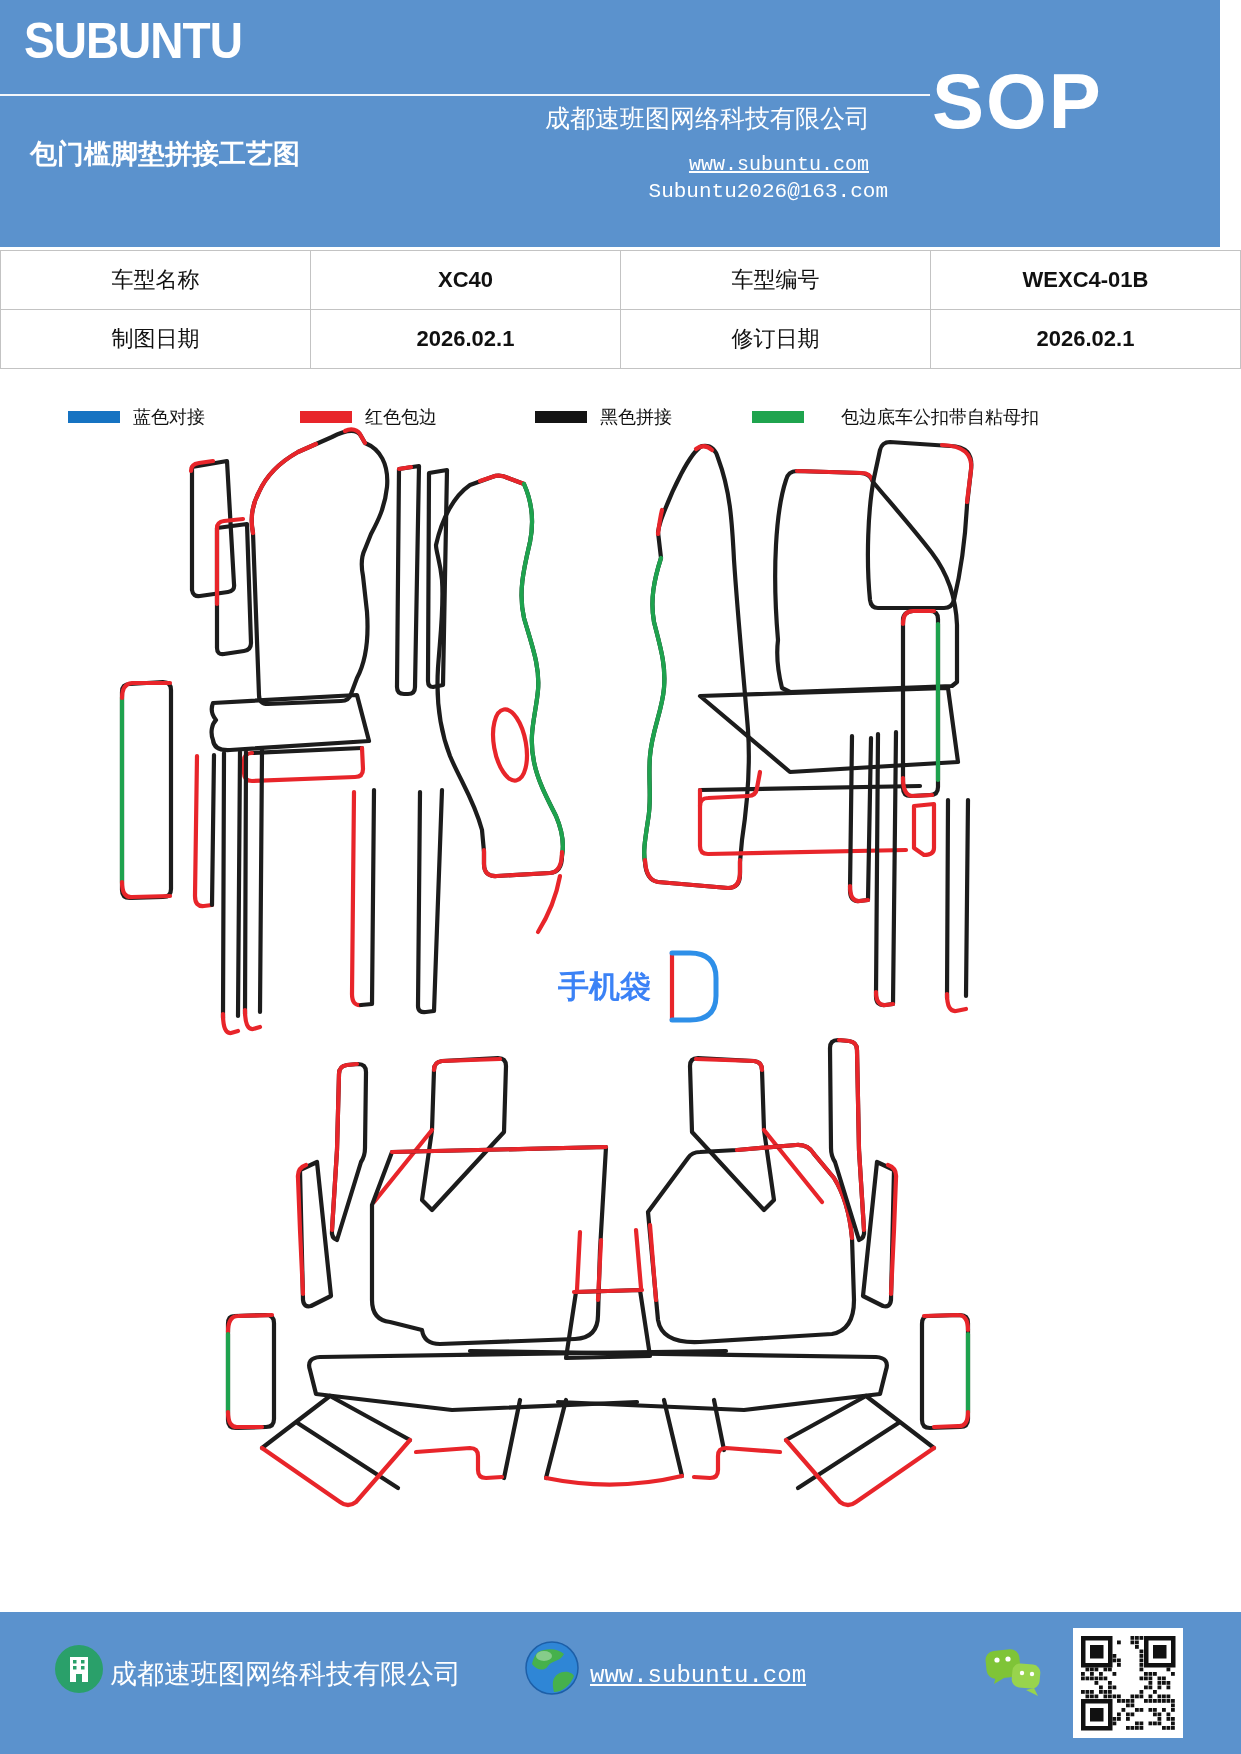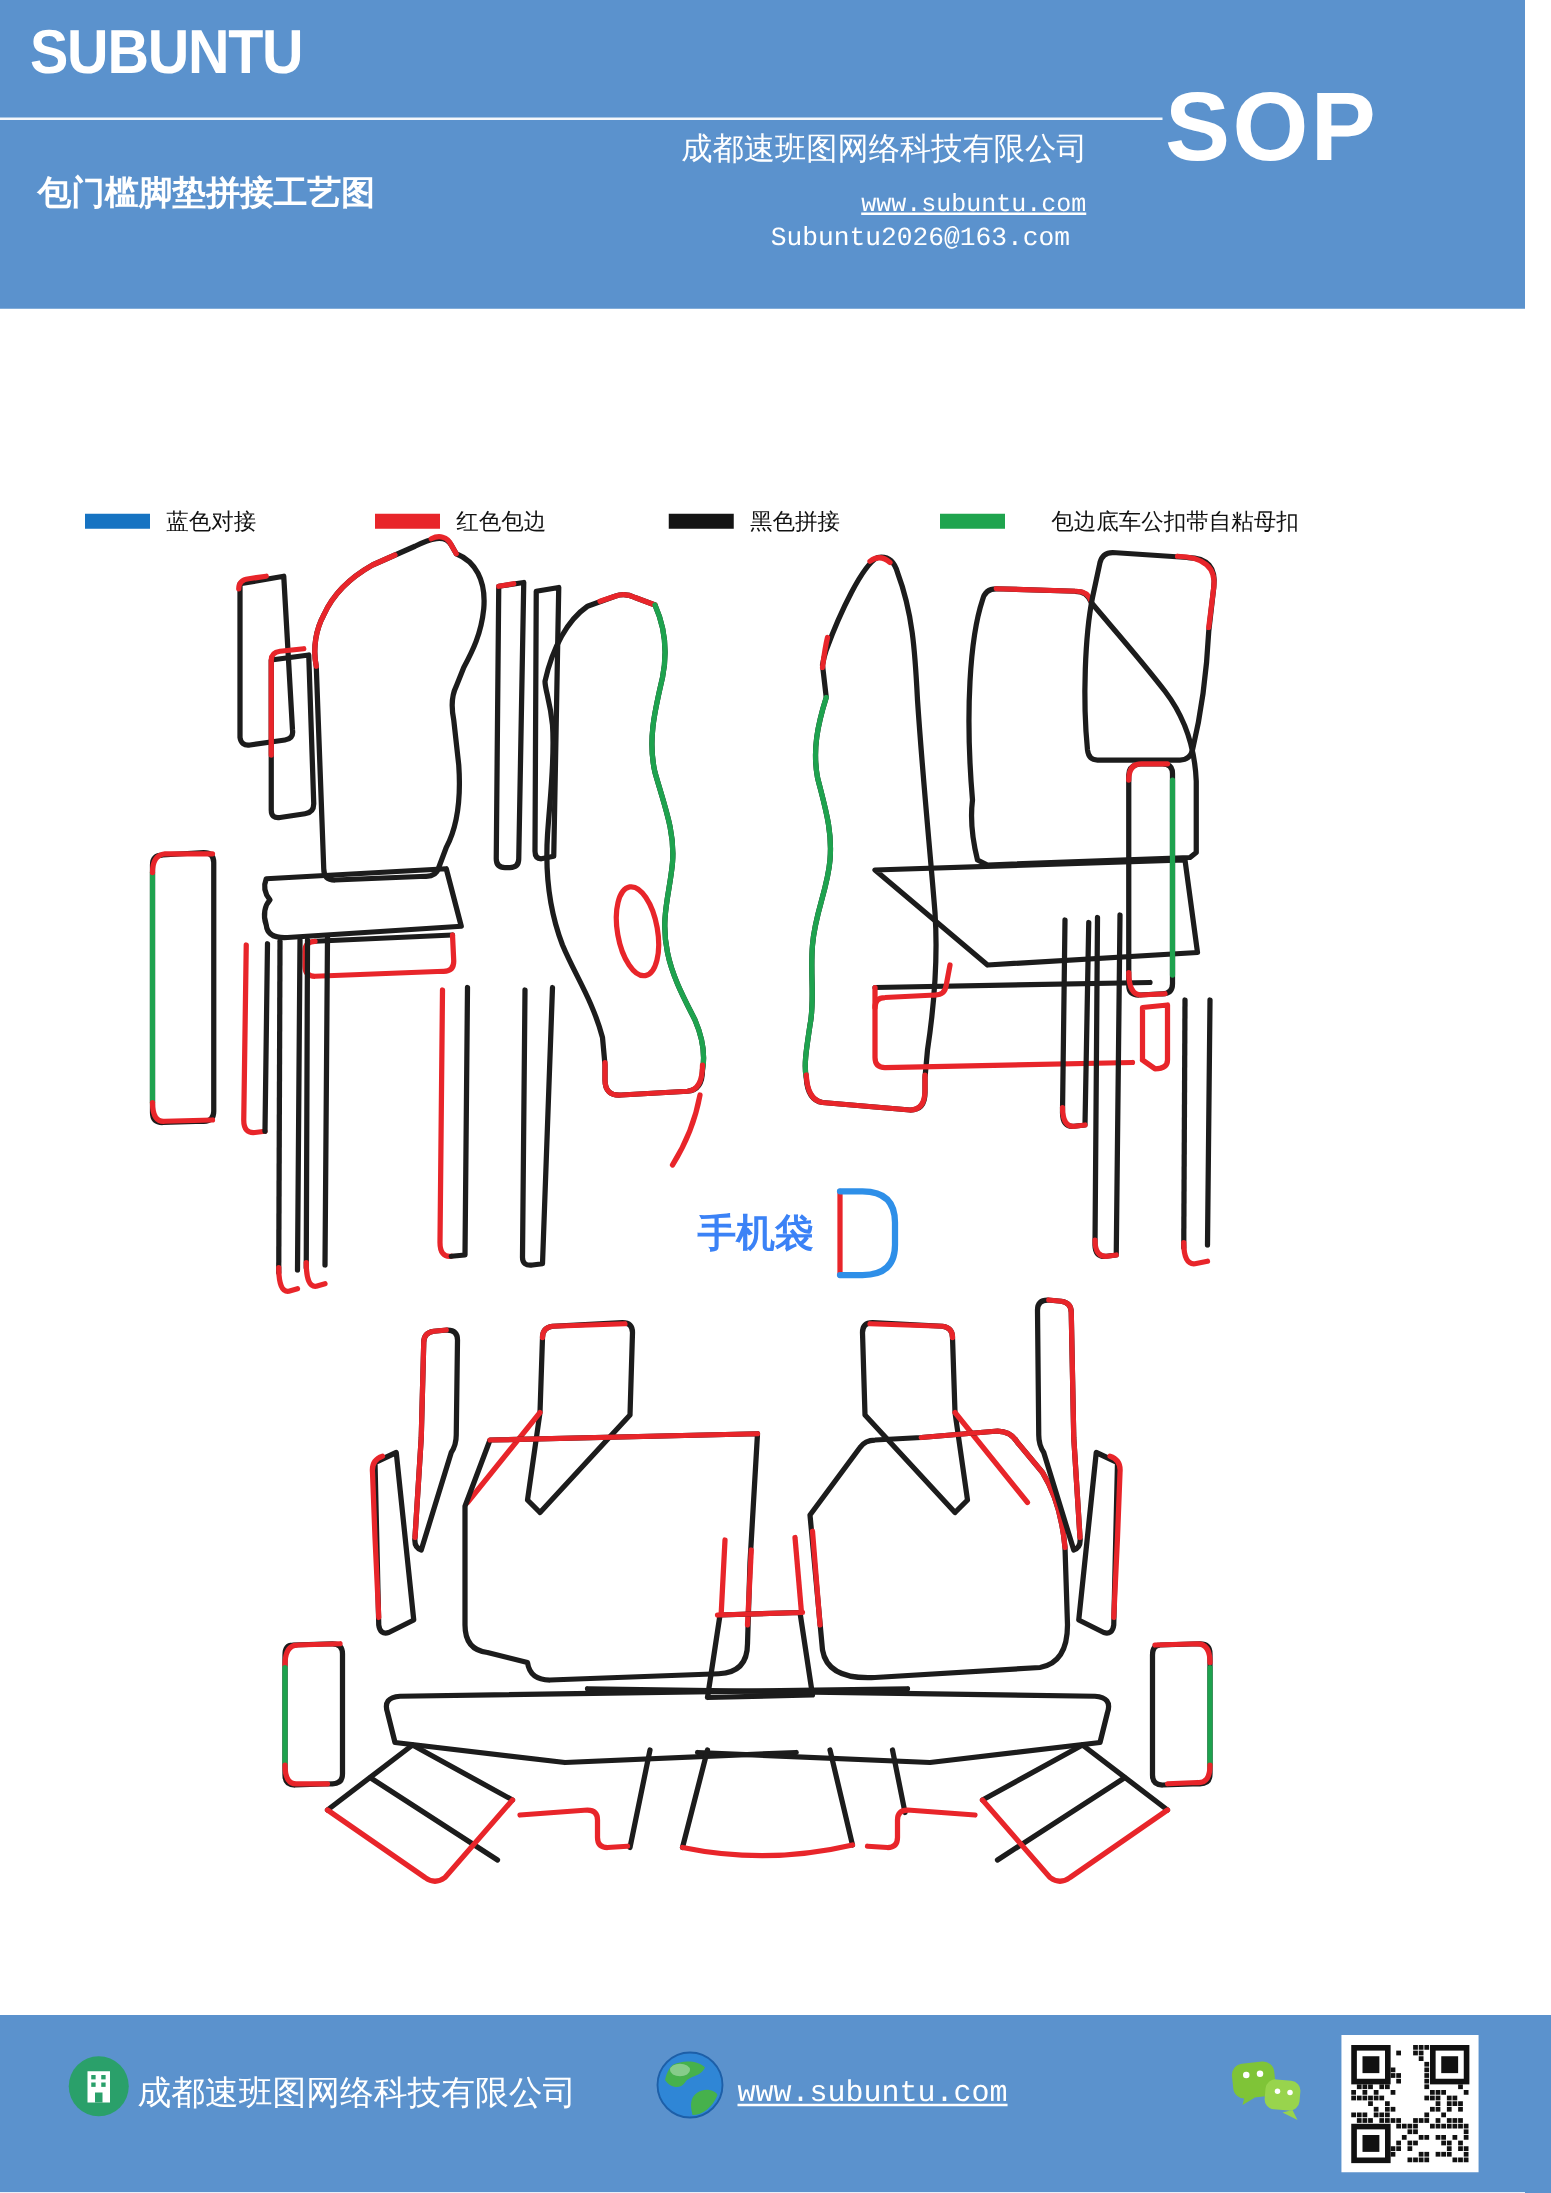--- a/index.html
+++ b/index.html
@@ -8,21 +8,21 @@
   
   .hdr{position:absolute;left:0;top:0;width:1220px;height:247px;background:#5b92cd;}
   .brand{position:absolute;left:24px;top:12px;color:#fff;font-size:46px;font-weight:800;
          letter-spacing:-1px;transform:scaleY(1.08);transform-origin:left top;}
   .hairline{position:absolute;left:0;top:94px;width:930px;height:2px;background:#f4f7fb;}
   .hdr-company{position:absolute;right:350px;top:102px;color:#fff;font-size:25px;
          font-family:"Liberation Serif",serif;white-space:nowrap;}
   .doc-title{position:absolute;left:30px;top:136px;color:#fff;font-size:27px;font-weight:700;white-space:nowrap;}
   .hdr-web{position:absolute;right:351px;top:153px;color:#fff;font-size:20px;
          font-family:"Liberation Mono",monospace;text-decoration:underline;white-space:nowrap;}
-  .hdr-mail{position:absolute;right:364px;top:180px;color:#fff;font-size:21px;
+  .hdr-mail{position:absolute;right:332px;top:180px;color:#fff;font-size:21px;
          font-family:"Liberation Mono",monospace;white-space:nowrap;}
   .sop{position:absolute;left:932px;top:56px;color:#fff;font-size:78px;font-weight:800;letter-spacing:2px;}
   
   .tblwrap{position:absolute;left:0;top:250px;width:1241px;}
   table.info{width:100%;border-collapse:collapse;table-layout:fixed;}
   table.info td{border:1px solid #c3c3c3;height:56px;text-align:center;vertical-align:middle;
          font-size:22px;color:#111;}
   td.lab{font-family:"Liberation Serif",serif;}
   td.val{font-family:"Liberation Sans",sans-serif;font-weight:700;font-size:21px;}
   
@@ -56,20 +56,38 @@
   <div class="hdr">
     <div class="brand">SUBUNTU</div>
     <div class="hairline"></div>
     <div class="hdr-company">成都速班图网络科技有限公司</div>
     <div class="doc-title">包门槛脚垫拼接工艺图</div>
     <a class="hdr-web">www.subuntu.com</a>
     <div class="hdr-mail">Subuntu2026@163.com</div>
     <div class="sop">SOP</div>
   </div>
 
+  <div class="tblwrap">
+    <table class="info">
+      <tbody>
+          <tr>
+        <td class="lab">车型名称</td>
+        <td class="val">XC40</td>
+        <td class="lab">车型编号</td>
+        <td class="val">WEXC4-01B</td>
+      </tr>
+      <tr>
+        <td class="lab">制图日期</td>
+        <td class="val">2026.02.1</td>
+        <td class="lab">修订日期</td>
+        <td class="val">2026.02.1</td>
+      </tr>
+    </tbody>
+      </table>
+  </div>
 
   <div class="legend-item li0">
     <div class="sw sw-blue"></div>
     <span>蓝色对接</span>
   </div>
   <div class="legend-item li1">
     <div class="sw sw-red"></div>
     <span>红色包边</span>
   </div>
   <div class="legend-item li2">

